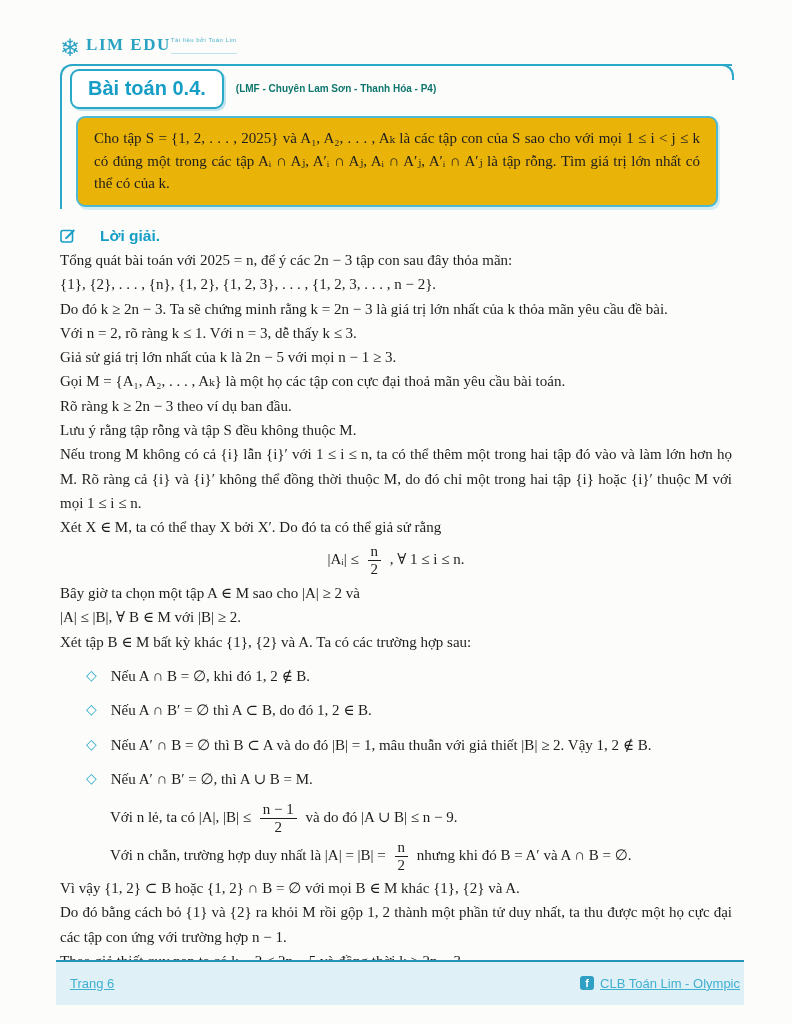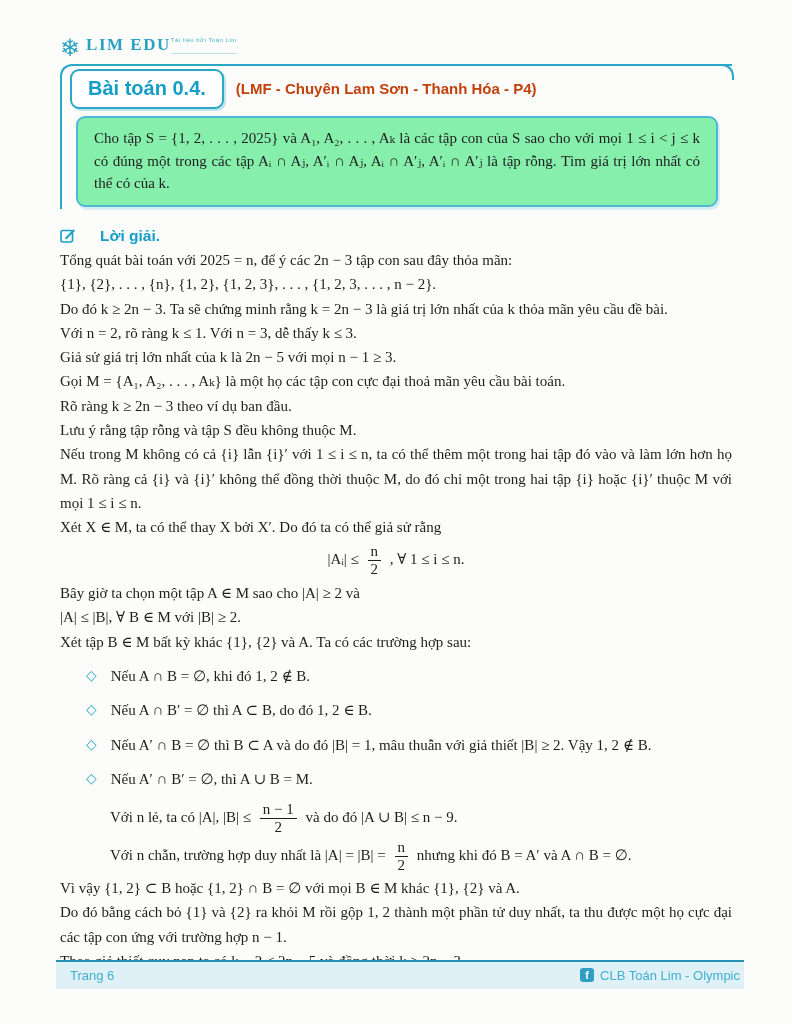--- a/index.html
+++ b/index.html
@@ -23,46 +23,46 @@
   
   .frame{position:relative;margin-top:4px;border-top:2.5px solid #2aa8c8;
     border-left:2.5px solid #2aa8c8;border-top-left-radius:12px;padding:4px 0 2px 0;}
   .frame::after{content:"";position:absolute;top:-2.5px;right:-2px;width:14px;height:14px;
     border-top:2.5px solid #2aa8c8;border-right:2.5px solid #2aa8c8;border-top-right-radius:12px;}
   .badge-row{display:flex;align-items:center;gap:12px;margin-left:8px;margin-top:-1px;
     font-family:"Liberation Sans",sans-serif;}
   .badge{border:2.5px solid #2aa8c8;border-radius:9px;background:#fff;
     padding:1px 16px 3px 16px;color:#169ec6;font-weight:bold;font-size:20px;
     box-shadow:2px 2px 0 #bfe4ee;}
-  .source{color:#c2410c;font-weight:bold;font-size:15px;}
-  .problem-box{border:2px solid #4db9d5;border-radius:9px;background:#86efac;
+  .source{color:#0f766e;font-weight:bold;font-size:10px;}
+  .problem-box{border:2px solid #4db9d5;border-radius:9px;background:#eab308;
     margin:7px 14px 0 14px;padding:9px 16px 10px 16px;line-height:1.5;
     box-shadow:2px 3px 0 #d7edf4;}
   .problem-box p{margin:0;text-align:justify;}
 
   
   .solution-heading{display:flex;align-items:center;gap:24px;margin-top:14px;
     font-family:"Liberation Sans",sans-serif;color:#169ec6;font-weight:bold;font-size:15.5px;}
   .pen-icon{display:inline-block;width:16px;height:16px;}
   .sol p{margin:0;text-align:justify;}
   .formula{text-align:center;margin:3px 0;}
   .frac{display:inline-block;vertical-align:middle;text-align:center;margin:0 5px;line-height:1.15;}
   .frac .num{display:block;border-bottom:1px solid #1e1e1e;padding:0 3px;}
   .frac .den{display:block;}
   .bullets{margin:6px 0 2px 0;padding:0;list-style:none;}
   .bullets li{display:flex;gap:14px;margin:10px 0 10px 26px;}
   .diamond{color:#2aa8c8;font-size:14px;line-height:24px;}
   .case-line{margin:2px 0 2px 50px !important;text-align:left !important;}
 
   
-  .footer{position:absolute;left:56px;right:48px;top:960px;height:29px;
+  .footer{position:absolute;left:56px;right:48px;top:960px;height:45px;
     background:#e0f0f7;border-top:2px solid #2596ba;
     display:flex;align-items:center;justify-content:space-between;
     font-family:"Liberation Sans",sans-serif;color:#3fb0d0;font-size:13px;
-    padding:0 4px 0 14px;box-sizing:border-box;}
+    padding:0 4px 0 14px;box-sizing:border-box;text-decoration:underline;}
   .footer-right{display:flex;align-items:center;gap:6px;}
   .fb{display:inline-flex;align-items:center;justify-content:center;width:14px;height:14px;
     background:#2f9fc4;color:#fff;border-radius:3px;
     font-family:"Liberation Sans",sans-serif;font-weight:bold;font-size:11px;}
 </style>
 </head>
 <body>
 
 <div class="page">
 

